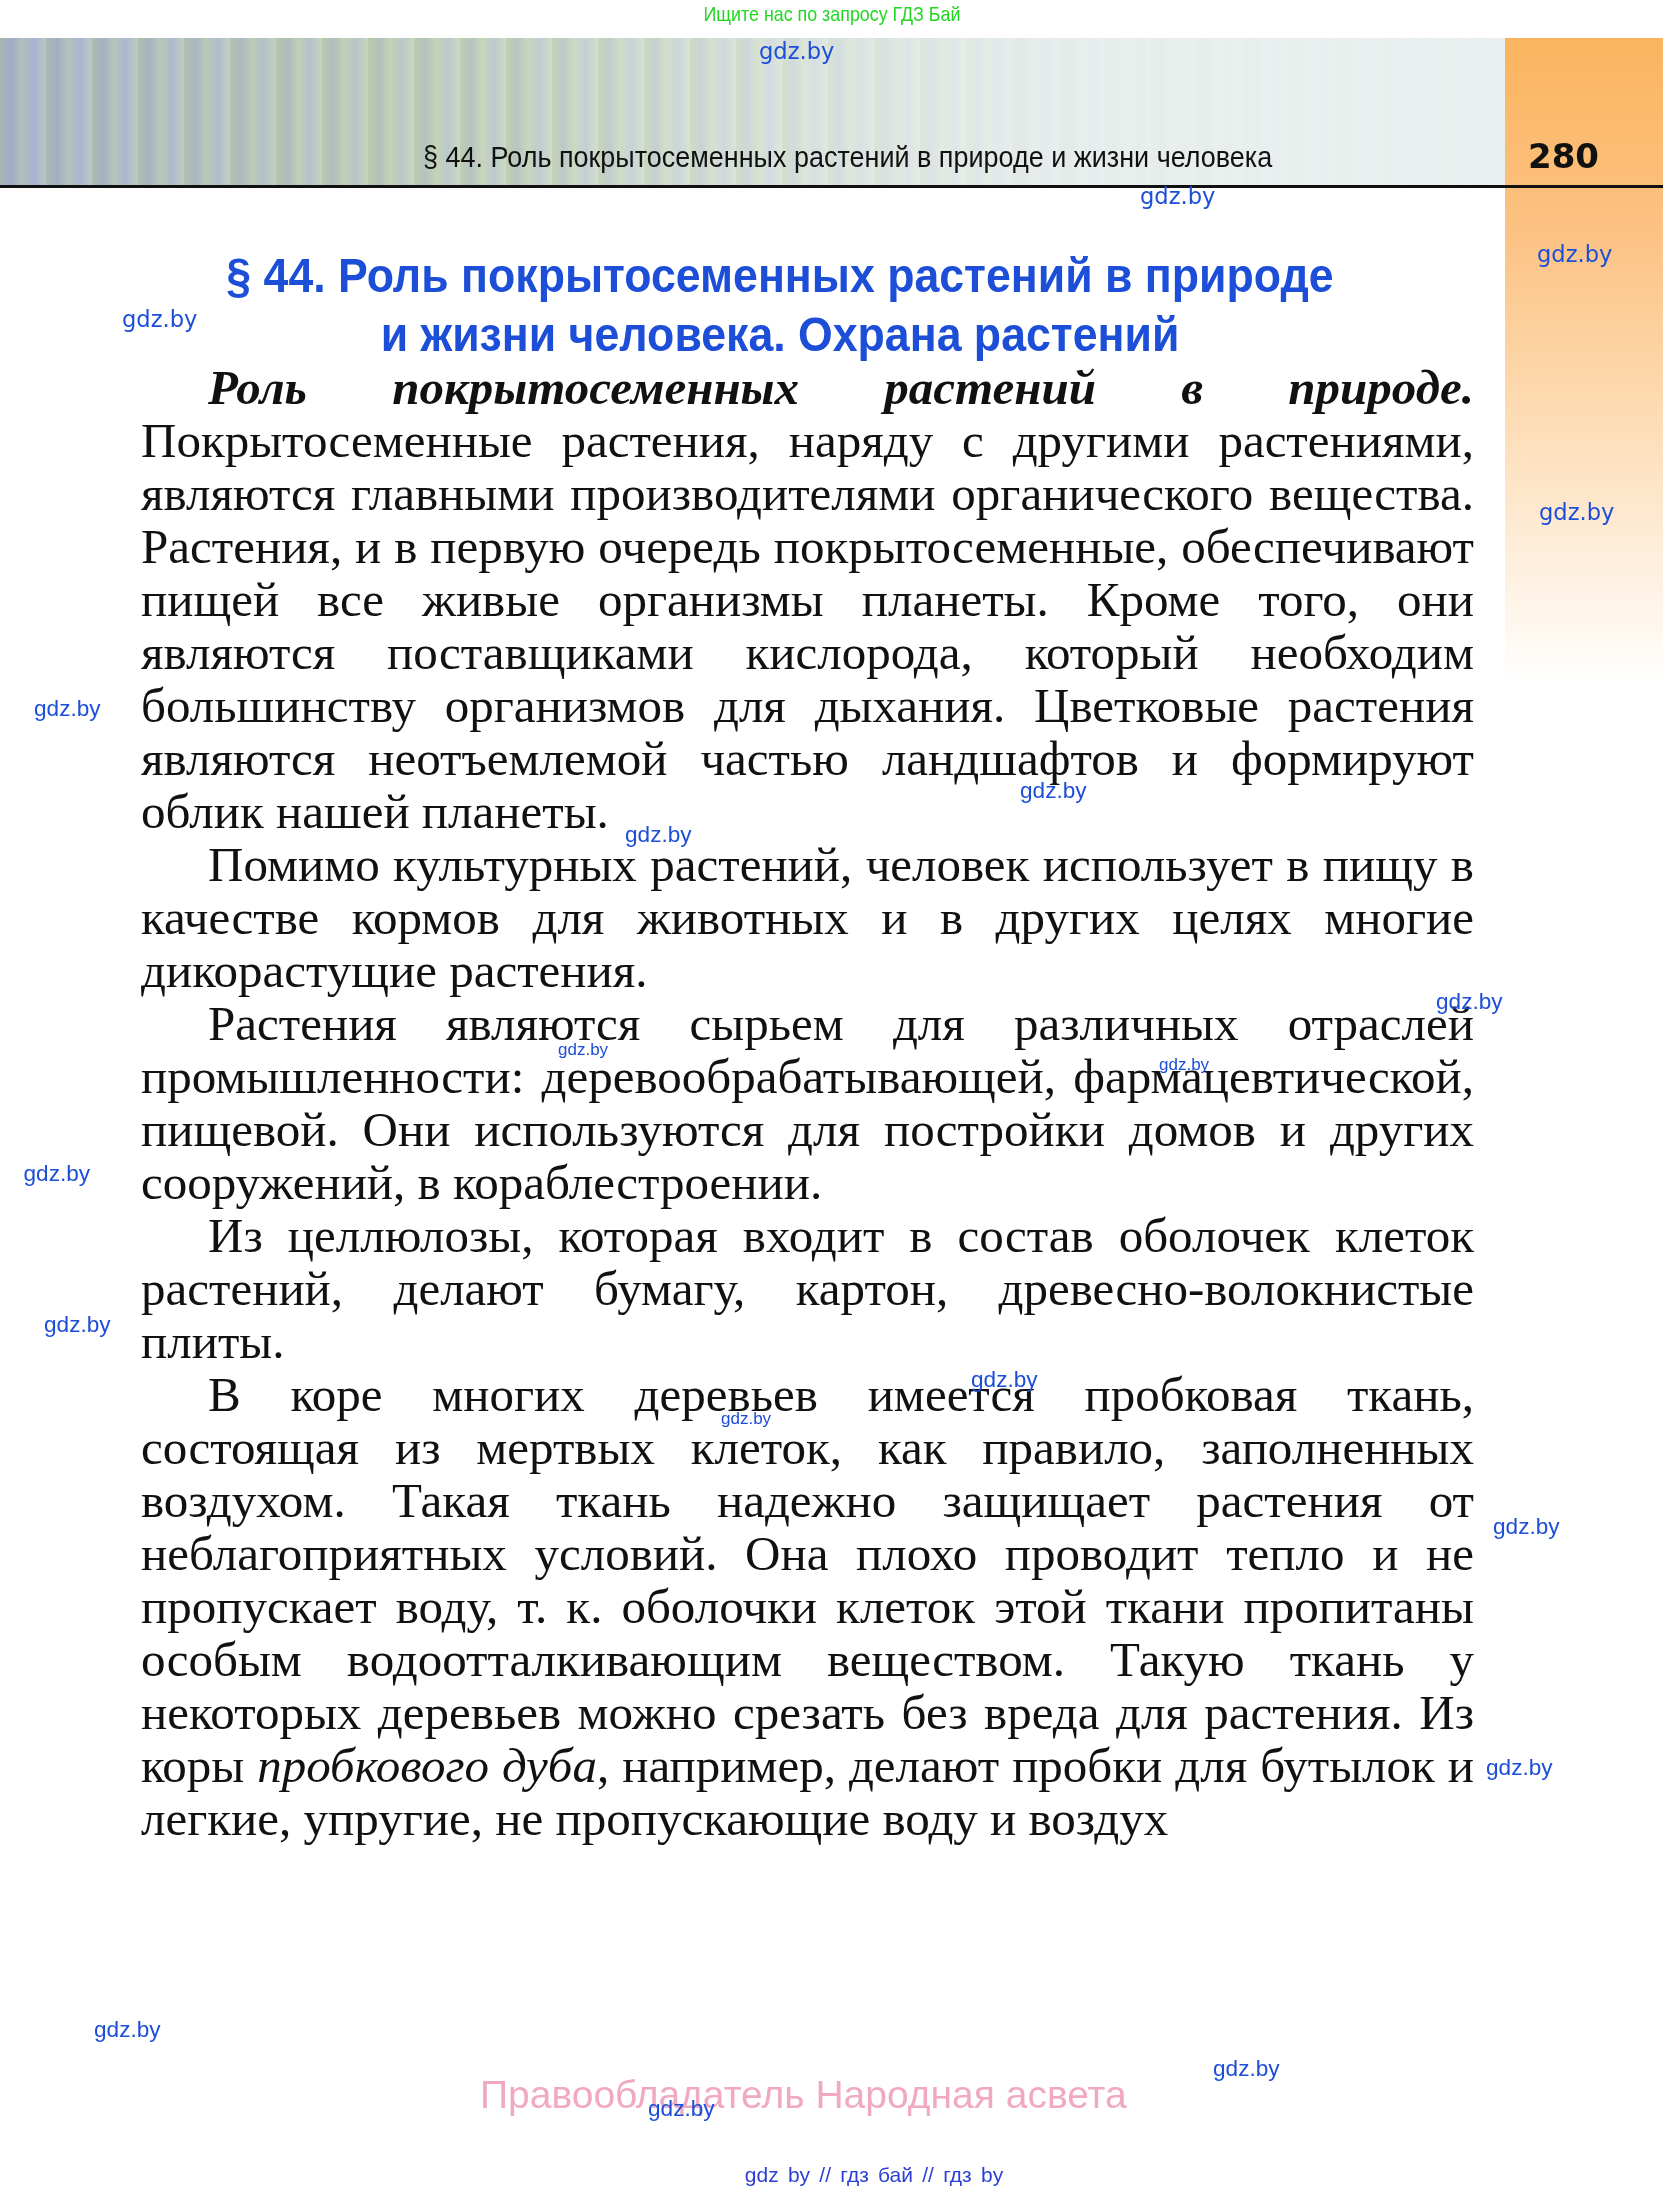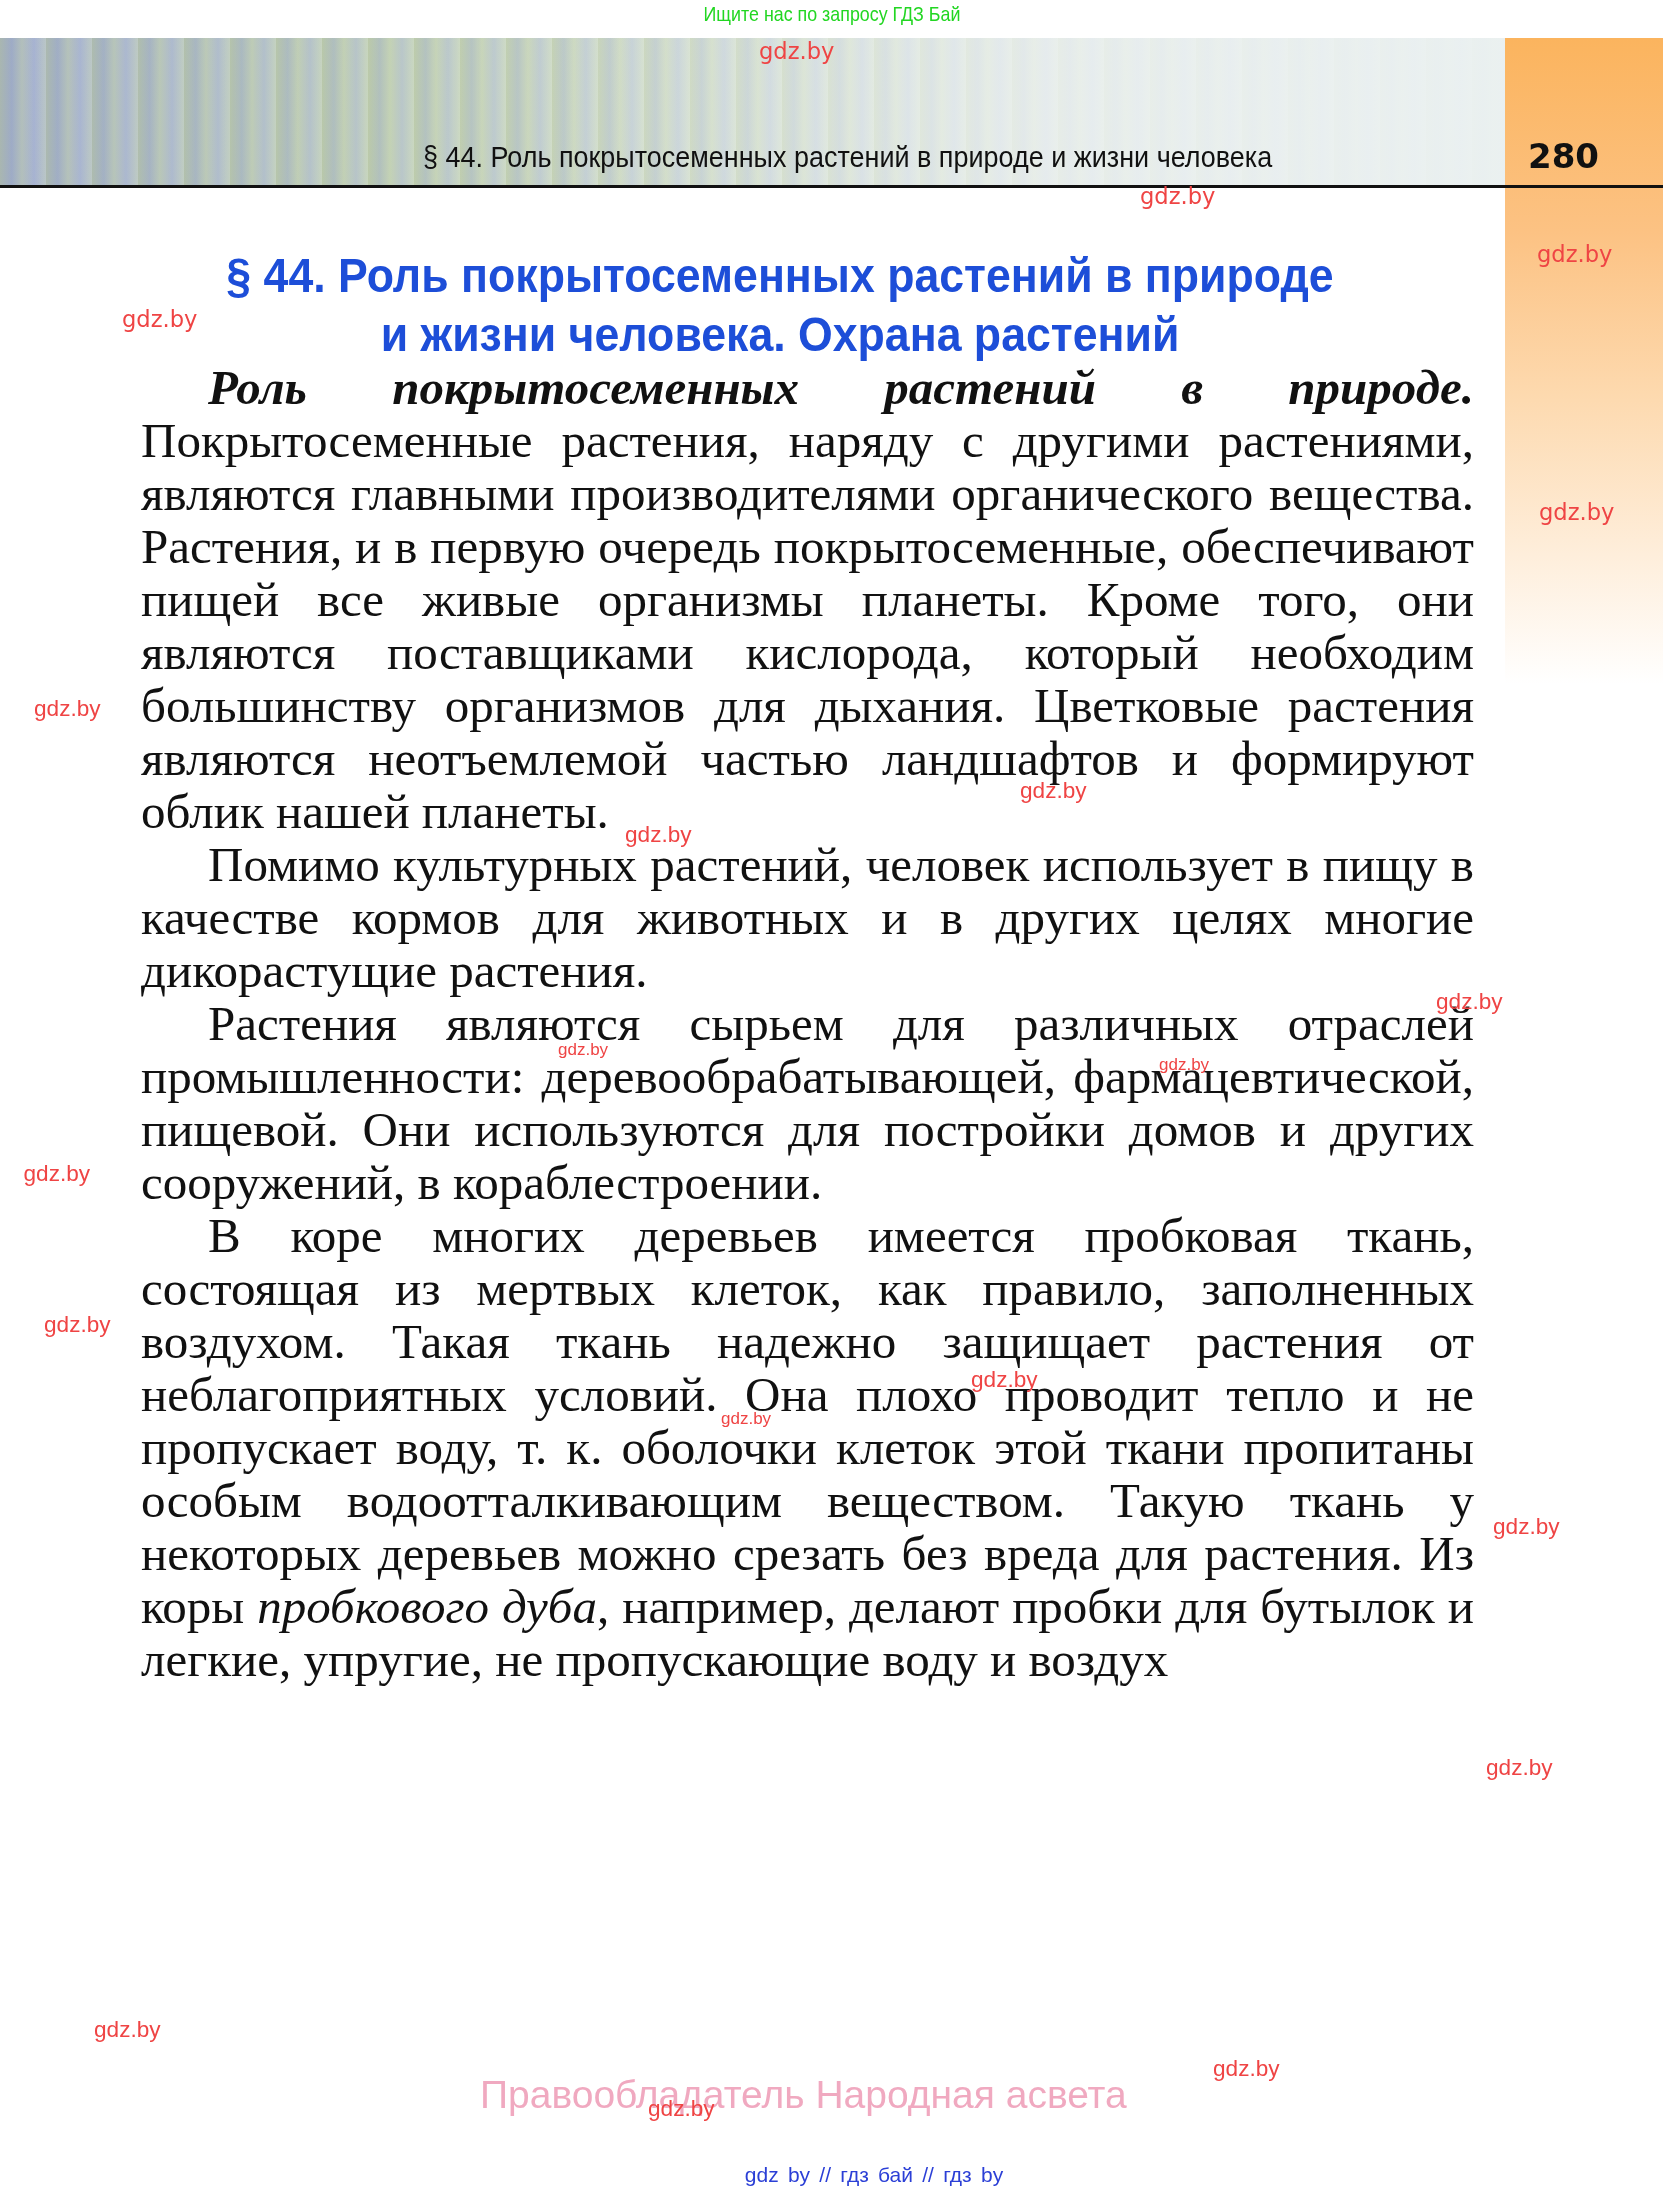--- a/index.html
+++ b/index.html
@@ -48,21 +48,21 @@
   .title .l2 { display: block; transform: scaleX(0.93); }
   .body-text {
     position: absolute; left: 141px; top: 361px; width: 1333px;
     font-family: "Liberation Serif", serif; font-size: 49px; line-height: 53px;
     color: #111; text-align: justify;
   }
   .body-text p { margin: 0; text-indent: 67px; }
   .body-text .lead { font-weight: bold; font-style: italic; }
   .body-text .it { font-style: italic; }
   .wm {
-    position: absolute; font-family: "Liberation Sans", sans-serif; color: #ef4444;
+    position: absolute; font-family: "Liberation Sans", sans-serif; color: #1d4ed8;
     font-size: 22.6px; white-space: nowrap;
   }
   .wm.small { font-size: 17px; }
   .wm.side { font-family: "DejaVu Sans", sans-serif; font-size: 22.6px; }
   .copyright {
     position: absolute; left: 480px; top: 2044px;
     font-family: "Liberation Sans", sans-serif; font-size: 39px; color: #f0a9c0;
     white-space: nowrap;
     margin-top: 29px;
   }
@@ -94,20 +94,21 @@
 
 <h1 class="title">
   <span class="l1">§ 44. Роль покрытосеменных растений в природе</span>
   <span class="l2">и жизни человека. Охрана растений</span>
 </h1>
 
 <div class="body-text">
   <p><span class="lead">Роль покрытосеменных растений в природе.</span><span> Покрытосеменные растения, наряду с другими растениями, являются главными производителями органического вещества. Растения, и в первую очередь покрытосеменные, обеспечивают пищей все живые организмы планеты. Кроме того, они являются поставщиками кислорода, который необходим большинству организмов для дыхания. Цветковые растения являются неотъемлемой частью ландшафтов и формируют облик нашей планеты.</span></p>
   <p>Помимо культурных растений, человек использует в пищу в качестве кормов для животных и в других целях многие дикорастущие растения.</p>
   <p>Растения являются сырьем для различных отраслей промышленности: деревообрабатывающей, фармацевтической, пищевой. Они используются для постройки домов и других сооружений, в кораблестроении.</p>
+  <p>Из целлюлозы, которая входит в состав оболочек клеток растений, делают бумагу, картон, древесно-волокнистые плиты.</p>
   <p><span>В коре многих деревьев имеется пробковая ткань, состоящая из мертвых клеток, как правило, заполненных воздухом. Такая ткань надежно защищает растения от неблагоприятных условий. Она плохо проводит тепло и не пропускает воду, т. к. оболочки клеток этой ткани пропитаны особым водоотталкивающим веществом. Такую ткань у некоторых деревьев можно срезать без вреда для растения. Из коры </span><span class="it">пробкового дуба</span><span>, например, делают пробки для бутылок и легкие, упругие, не пропускающие воду и воздух</span></p>
 </div>
 
 <div class="wm" style="left:34px;top:696px;">gdz.by</div>
 <div class="wm" style="left:1020px;top:778px;">gdz.by</div>
 <div class="wm" style="left:625px;top:822px;">gdz.by</div>
 <div class="wm" style="left:1436px;top:989px;">gdz.by</div>
 <div class="wm small" style="left:558px;top:1040px;">gdz.by</div>
 <div class="wm small" style="left:1159px;top:1055px;">gdz.by</div>
 <div class="wm" style="left:23.5px;top:1161px;">gdz.by</div>

